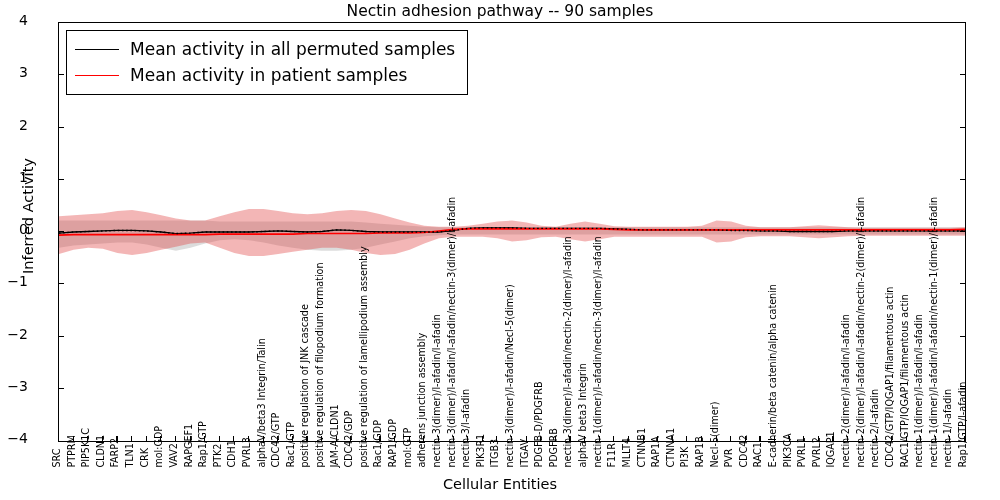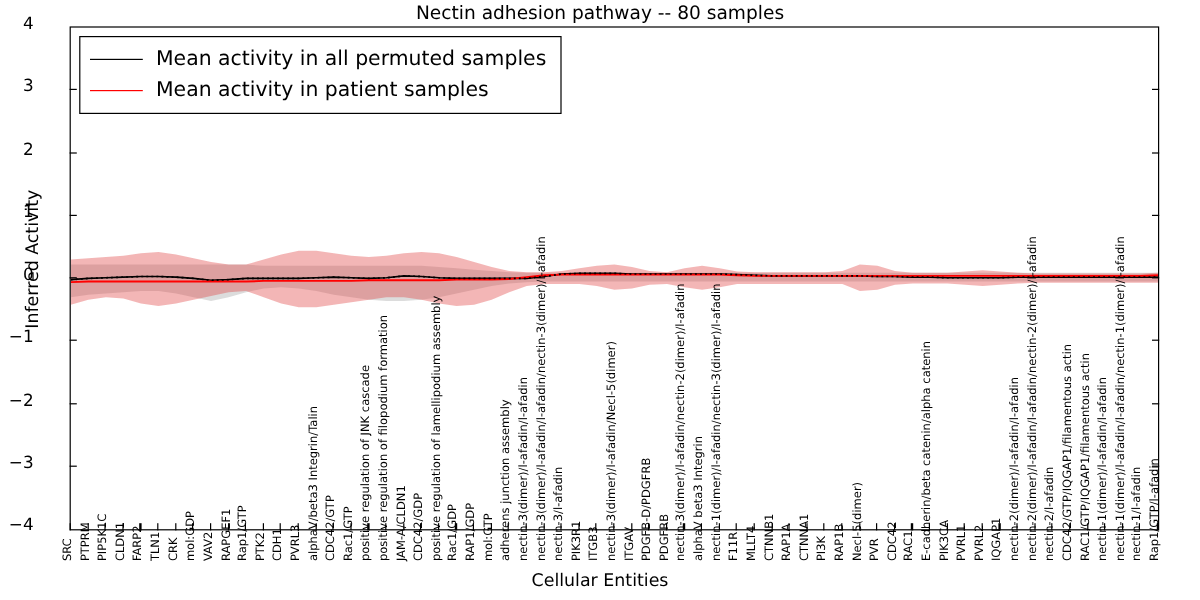--- a/index.html
+++ b/index.html
@@ -53,21 +53,21 @@
   .legrow{display:flex;align-items:center;height:26px;}
   .legline{width:44px;height:0;border-top:1.6px solid #000;margin-right:11px;}
   .legline.red{border-top-color:#ff0000;}
   .legtext{font-size:17px;color:#000;white-space:nowrap;}
 </style>
 </head>
 <body>
 
 <div id="root">
 
-  <div id="chart-title">Nectin adhesion pathway -- 80 samples</div>
+  <div id="chart-title">Nectin adhesion pathway -- 90 samples</div>
 
   <div id="y-axis-label">Inferred Activity</div>
 
   <div id="plot-frame">
     <div id="plot-inner">
       <svg id="plot-svg" width="906" height="418" viewBox="0 0 906 418">
           <path d="M0.00 197.51 L14.61 197.51 L29.23 197.51 L43.84 197.51 L58.45 197.51 L73.06 197.51 L87.68 197.51 L102.29 197.51 L116.90 197.51 L131.52 197.51 L146.13 197.51 L160.74 198.55 L175.35 198.55 L189.97 198.55 L204.58 198.55 L219.19 198.55 L233.81 198.55 L248.42 198.55 L263.03 198.55 L277.65 198.55 L292.26 198.55 L306.87 199.60 L321.48 200.64 L336.10 201.69 L350.71 202.73 L365.32 203.78 L379.94 204.30 L394.55 204.30 L409.16 204.30 L423.77 204.30 L438.39 204.30 L453.00 204.30 L467.61 204.30 L482.23 204.30 L496.84 204.30 L511.45 204.30 L526.06 204.30 L540.68 204.30 L555.29 204.30 L569.90 204.30 L584.52 204.30 L599.13 204.30 L613.74 204.30 L628.35 204.30 L642.97 204.30 L657.58 204.30 L672.19 204.30 L686.81 204.30 L701.42 204.30 L716.03 204.30 L730.65 204.30 L745.26 204.30 L759.87 204.30 L774.48 204.30 L789.10 204.30 L803.71 204.30 L818.32 204.30 L832.94 204.30 L847.55 204.30 L862.16 204.30 L876.77 204.30 L891.39 204.30 L906.00 204.30 L906.00 211.61 L891.39 211.61 L876.77 211.61 L862.16 211.61 L847.55 211.61 L832.94 211.61 L818.32 211.61 L803.71 211.61 L789.10 211.61 L774.48 211.61 L759.87 211.61 L745.26 211.61 L730.65 211.61 L716.03 211.61 L701.42 211.61 L686.81 211.61 L672.19 211.61 L657.58 211.61 L642.97 211.61 L628.35 211.61 L613.74 211.61 L599.13 211.61 L584.52 211.61 L569.90 211.61 L555.29 211.61 L540.68 211.61 L526.06 211.61 L511.45 211.61 L496.84 211.61 L482.23 211.61 L467.61 211.61 L453.00 211.61 L438.39 211.61 L423.77 211.61 L409.16 211.61 L394.55 211.61 L379.94 212.13 L365.32 213.18 L350.71 215.27 L336.10 218.41 L321.48 221.54 L306.87 224.67 L292.26 226.76 L277.65 227.81 L263.03 227.81 L248.42 226.76 L233.81 224.67 L219.19 222.58 L204.58 219.45 L189.97 217.36 L175.35 216.31 L160.74 217.36 L146.13 220.50 L131.52 224.67 L116.90 227.81 L102.29 224.67 L87.68 221.54 L73.06 219.45 L58.45 219.45 L43.84 220.50 L29.23 221.54 L14.61 222.58 L0.00 224.67 Z" fill="#808080" fill-opacity="0.28" stroke="none"></path>
           <path d="M0.00 193.33 L14.61 192.28 L29.23 191.24 L43.84 190.19 L58.45 188.10 L73.06 187.06 L87.68 189.15 L102.29 192.28 L116.90 195.42 L131.52 197.51 L146.13 197.51 L160.74 193.33 L175.35 189.15 L189.97 186.01 L204.58 186.01 L219.19 188.10 L233.81 190.19 L248.42 191.24 L263.03 190.19 L277.65 188.10 L292.26 187.06 L306.87 188.10 L321.48 191.24 L336.10 195.42 L350.71 199.60 L365.32 202.73 L379.94 203.78 L394.55 203.78 L409.16 202.73 L423.77 200.64 L438.39 198.55 L453.00 197.51 L467.61 199.60 L482.23 202.73 L496.84 203.78 L511.45 200.64 L526.06 198.55 L540.68 200.64 L555.29 203.25 L569.90 203.78 L584.52 203.78 L599.13 203.78 L613.74 203.78 L628.35 203.78 L642.97 202.73 L657.58 197.51 L672.19 198.55 L686.81 202.73 L701.42 204.30 L716.03 204.30 L730.65 204.30 L745.26 203.25 L759.87 202.21 L774.48 203.25 L789.10 204.30 L803.71 204.82 L818.32 204.82 L832.94 204.82 L847.55 204.82 L862.16 204.82 L876.77 204.82 L891.39 204.82 L906.00 204.30 L906.00 212.66 L891.39 212.66 L876.77 212.66 L862.16 212.66 L847.55 212.66 L832.94 212.66 L818.32 212.66 L803.71 212.66 L789.10 213.18 L774.48 214.22 L759.87 215.27 L745.26 214.22 L730.65 213.18 L716.03 213.18 L701.42 213.18 L686.81 214.22 L672.19 218.41 L657.58 219.45 L642.97 213.70 L628.35 213.70 L613.74 213.70 L599.13 213.70 L584.52 213.70 L569.90 213.70 L555.29 213.70 L540.68 216.31 L526.06 218.41 L511.45 216.31 L496.84 213.70 L482.23 214.22 L467.61 217.36 L453.00 218.41 L438.39 215.27 L423.77 213.70 L409.16 213.70 L394.55 213.70 L379.94 215.27 L365.32 220.50 L350.71 226.76 L336.10 230.94 L321.48 231.99 L306.87 229.90 L292.26 226.76 L277.65 224.67 L263.03 224.67 L248.42 226.76 L233.81 228.85 L219.19 230.94 L204.58 233.03 L189.97 233.03 L175.35 229.90 L160.74 224.67 L146.13 219.45 L131.52 220.50 L116.90 223.63 L102.29 226.76 L87.68 229.90 L73.06 231.99 L58.45 229.90 L43.84 225.72 L29.23 224.67 L14.61 226.76 L0.00 230.94 Z" fill="#e04040" fill-opacity="0.38" stroke="none"></path>
           <path d="M0.00 210.04 L14.61 209.00 L29.23 208.48 L43.84 207.96 L58.45 207.43 L73.06 207.43 L87.68 207.96 L102.29 209.00 L116.90 210.57 L131.52 210.04 L146.13 209.00 L160.74 209.00 L175.35 209.00 L189.97 209.00 L204.58 208.48 L219.19 207.96 L233.81 208.48 L248.42 209.00 L263.03 208.48 L277.65 206.91 L292.26 207.43 L306.87 208.48 L321.48 209.00 L336.10 209.00 L350.71 209.00 L365.32 209.00 L379.94 209.00 L394.55 207.43 L409.16 205.34 L423.77 204.82 L438.39 204.82 L453.00 204.82 L467.61 205.34 L482.23 205.34 L496.84 205.34 L511.45 205.34 L526.06 205.34 L540.68 205.34 L555.29 205.87 L569.90 206.39 L584.52 206.91 L599.13 206.91 L613.74 206.91 L628.35 206.91 L642.97 206.91 L657.58 206.91 L672.19 207.43 L686.81 207.43 L701.42 207.96 L716.03 207.96 L730.65 208.48 L745.26 208.48 L759.87 208.48 L774.48 208.48 L789.10 207.96 L803.71 207.96 L818.32 207.96 L832.94 207.96 L847.55 207.96 L862.16 207.96 L876.77 207.96 L891.39 207.96 L906.00 207.96 " fill="none" stroke="#000000" stroke-width="1.3"></path>
           <path d="M0.00 212.13 L14.61 211.61 L29.23 211.61 L43.84 211.61 L58.45 211.61 L73.06 211.61 L87.68 211.61 L102.29 211.61 L116.90 211.61 L131.52 211.61 L146.13 211.61 L160.74 211.09 L175.35 211.09 L189.97 211.09 L204.58 211.09 L219.19 211.09 L233.81 211.09 L248.42 210.57 L263.03 210.57 L277.65 210.57 L292.26 210.57 L306.87 210.57 L321.48 210.04 L336.10 210.04 L350.71 210.04 L365.32 209.52 L379.94 207.96 L394.55 206.39 L409.16 205.87 L423.77 205.87 L438.39 205.87 L453.00 205.87 L467.61 205.87 L482.23 205.87 L496.84 205.87 L511.45 205.87 L526.06 205.87 L540.68 205.87 L555.29 206.39 L569.90 206.91 L584.52 206.91 L599.13 206.91 L613.74 206.91 L628.35 206.91 L642.97 206.91 L657.58 206.91 L672.19 206.91 L686.81 206.91 L701.42 206.91 L716.03 206.91 L730.65 206.91 L745.26 206.91 L759.87 206.91 L774.48 206.91 L789.10 206.91 L803.71 206.91 L818.32 206.91 L832.94 206.91 L847.55 206.91 L862.16 206.91 L876.77 206.91 L891.39 206.91 L906.00 206.39 " fill="none" stroke="#ff0000" stroke-width="1.6"></path>

